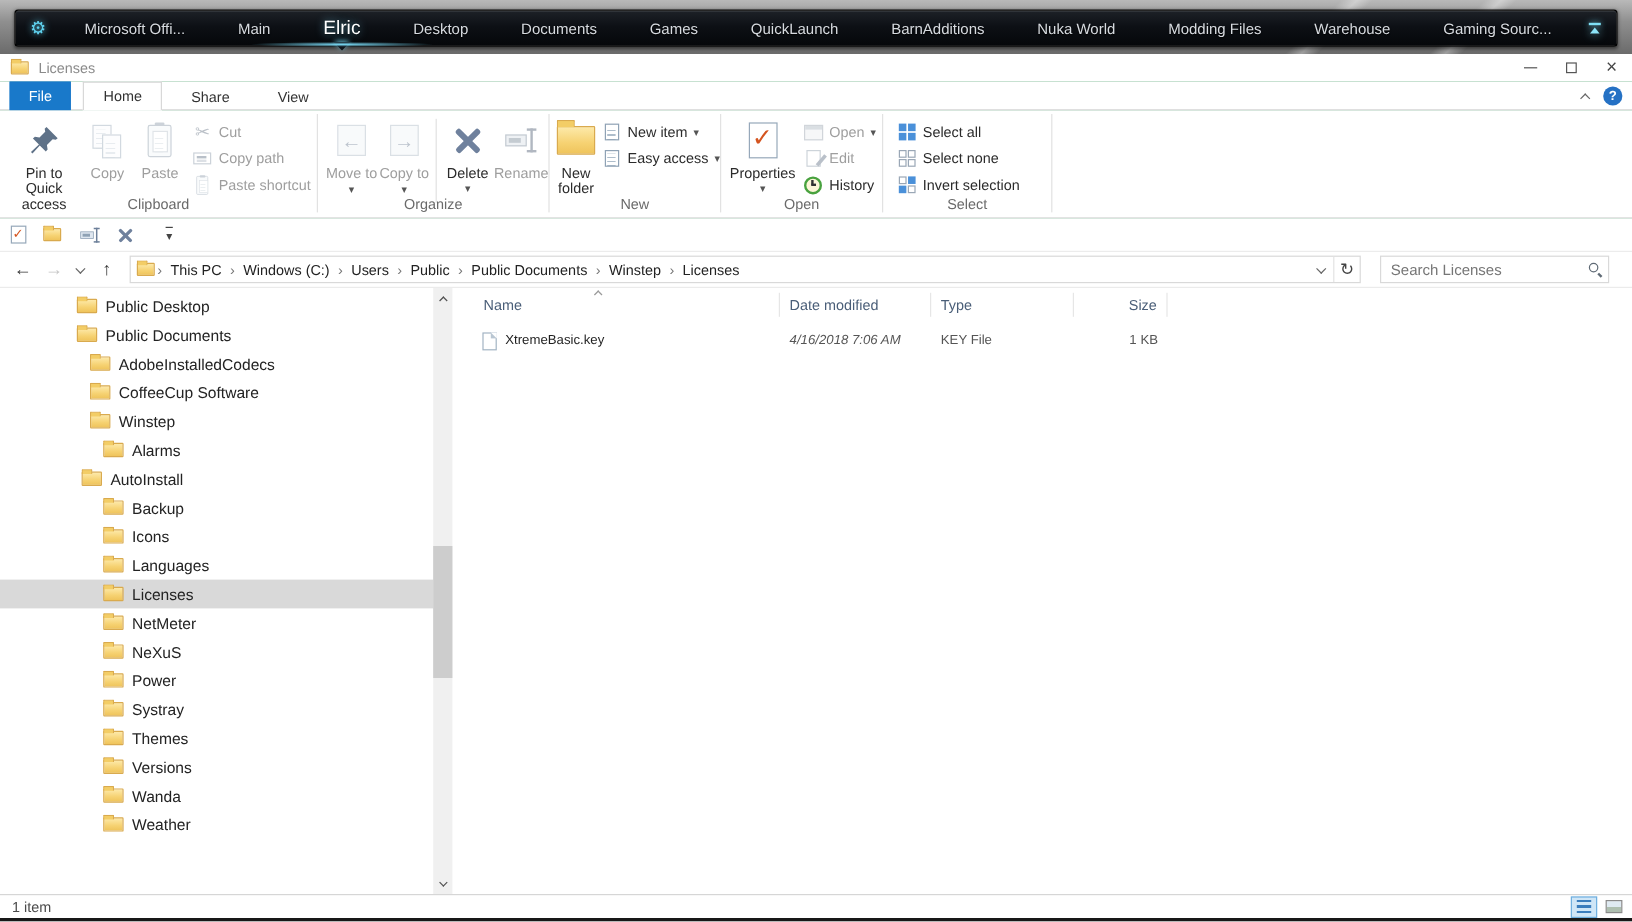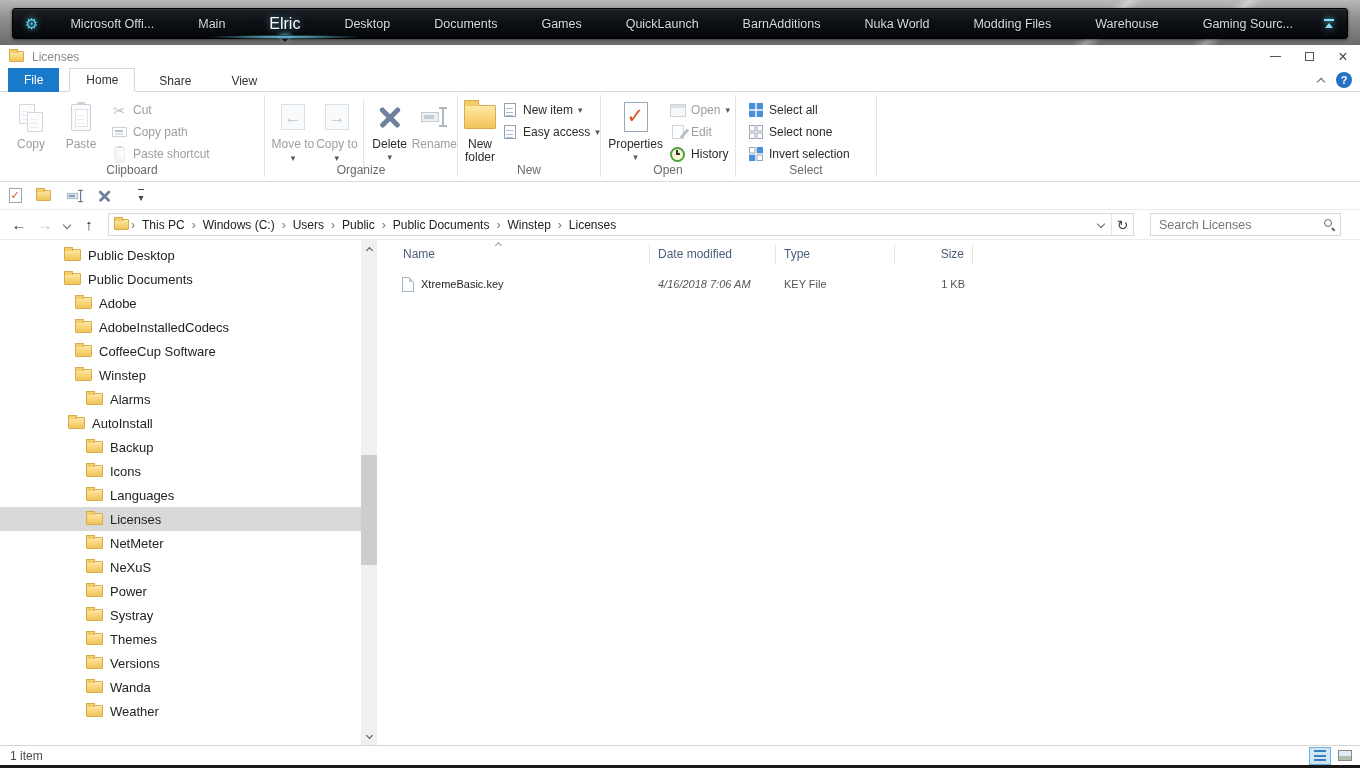--- a/index.html
+++ b/index.html
@@ -268,20 +268,28 @@
       <div class="tabrow-right">
         <span class="chev up"></span>
         <span class="help-btn">?</span>
       </div>
     </div>
 
     <div class="ribbon">
 
       <div class="rgroup g-clipboard">
         <div class="ritems">
+          <div class="rbig wide">
+            <span class="ricon">
+              <svg width="28" height="28" viewBox="0 0 24 24">
+                  <path fill="#5f7288" d="M13.5 2.5l8 8-1.4 1-2.2-.4-4.1 4.1.5 3.3-1.3 1.4-4.3-4.3-5.2 5.7-1.1-1.1 5.7-5.2-4.3-4.3 1.4-1.3 3.3.5 4.1-4.1-.4-2.2z"></path>
+                </svg>
+            </span>
+            <span class="rlabel"><span>Pin to Quick access</span></span>
+          </div>
           <div class="rbig disabled">
             <span class="ricon">
                 <span class="ic-pages-lg"></span>
               </span>
             <span class="rlabel"><span>Copy</span></span>
           </div>
           <div class="rbig disabled">
             <span class="ricon">
                 <span class="ic-clip"></span>
               </span>
@@ -524,24 +532,20 @@
             <div class="tree-row" style="padding-left: 64px;">
               <span class="folder-icon"></span>
               <span class="tree-label">Public Desktop</span>
             </div>
             <div class="tree-row" style="padding-left: 64px;">
               <span class="folder-icon"></span>
               <span class="tree-label">Public Documents</span>
             </div>
             <div class="tree-row" style="padding-left: 75px;">
               <span class="folder-icon"></span>
-              <span class="tree-label">Adobe</span>
-            </div>
-            <div class="tree-row" style="padding-left: 75px;">
-              <span class="folder-icon"></span>
               <span class="tree-label">AdobeInstalledCodecs</span>
             </div>
             <div class="tree-row" style="padding-left: 75px;">
               <span class="folder-icon"></span>
               <span class="tree-label">CoffeeCup Software</span>
             </div>
             <div class="tree-row" style="padding-left: 75px;">
               <span class="folder-icon"></span>
               <span class="tree-label">Winstep</span>
             </div>

